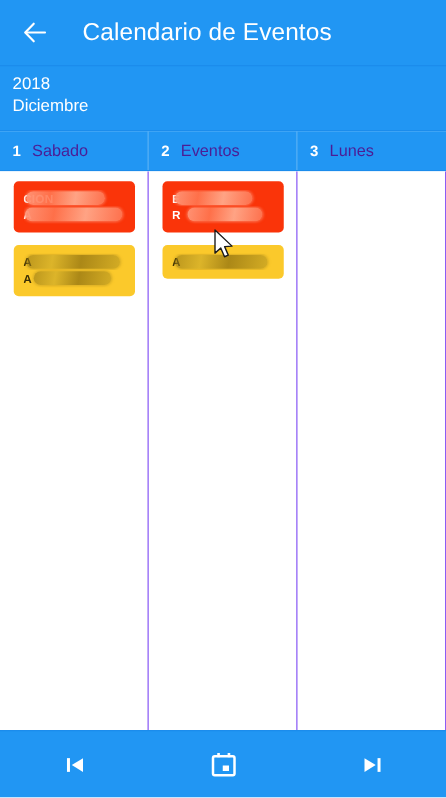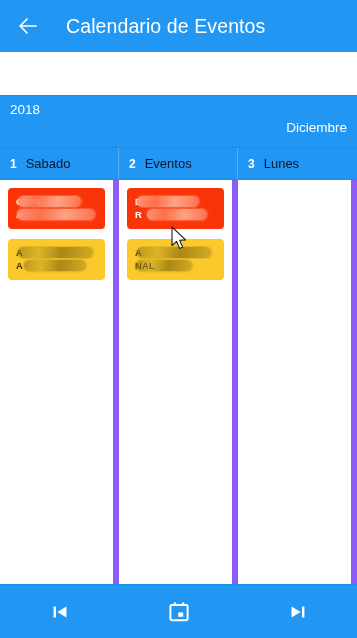--- a/index.html
+++ b/index.html
@@ -53,34 +53,32 @@
 
   
   .subheader {
     background: #2196f3;
     border-top: 1px solid #1b8cec;
     border-bottom: 1px solid #1b8cec;
     padding: 5px 10px 6px 10px;
     box-sizing: border-box;
     height: 53px;
     min-height: 53px;
-    margin-top: 43px;
   }
   .subheader .year {
     color: #ffffff;
     font-size: 13.5px;
     line-height: 18px;
     font-weight: 400;
   }
   .subheader .month {
     color: #ffffff;
     font-size: 13.5px;
     line-height: 18px;
     font-weight: 400;
-    text-align: right;
   }
 
   
   .days-header {
     background: #2196f3;
     display: flex;
     height: 31px;
     min-height: 31px;
     border-bottom: 1px solid #1b8cec;
   }
@@ -95,38 +93,38 @@
     cursor: pointer;
   }
   .day-head:last-child { border-right: none; }
   .day-head .dnum {
     color: #ffffff;
     font-size: 12px;
     font-weight: bold;
     margin-right: 9px;
   }
   .day-head .dname {
-    color: #0f172a;
+    color: #4c1d95;
     font-size: 13px;
     font-weight: 400;
   }
 
   
   .grid {
     flex: 1 1 auto;
     display: flex;
     background: #ffffff;
     position: relative;
     overflow: hidden;
   }
   .col {
     flex: 0 0 119px;
     width: 119px;
     box-sizing: border-box;
-    border-right: 6px solid #8b5cf6;
+    border-right: 1px solid #8b5cf6;
     padding: 8px 0 0 0;
     position: relative;
   }
   .col:last-child { border-right: none; }
 
   .event {
     width: 97px;
     margin: 0 auto 10px auto;
     border-radius: 4px;
     padding: 7px 7px 7px 8px;
@@ -258,21 +256,20 @@
           <div class="line">A<span class="redact" style="left: 8px; width: 62px;"></span></div>
         </div>
       </div>
     <div class="col">
         <div class="event red">
           <div class="line">E<span class="redact" style="left: 2px; width: 62px;"></span></div>
           <div class="line">R<span class="redact" style="left: 12px; width: 60px;"></span></div>
         </div>
         <div class="event yellow">
           <div class="line">A<span class="redact" style="left: 2px; width: 74px;"></span></div>
-          <div class="line">NAL<span class="redact" style="left: 1px; width: 56px;"></span></div>
           <div class="line"></div>
         </div>
       </div>
     <div class="col"></div>
 
     <div class="cursor" style="left: 171px; top: 46px;">
       <svg width="18" height="26" viewBox="0 0 18 26">
         <polygon points="1,1 1,19.5 5.6,15.4 8.6,22.4 11.6,21.1 8.7,14.3 14.6,13.9" fill="#ffffff" stroke="#1a1a1a" stroke-width="1.1" stroke-linejoin="round"></polygon>
       </svg>
     </div>

